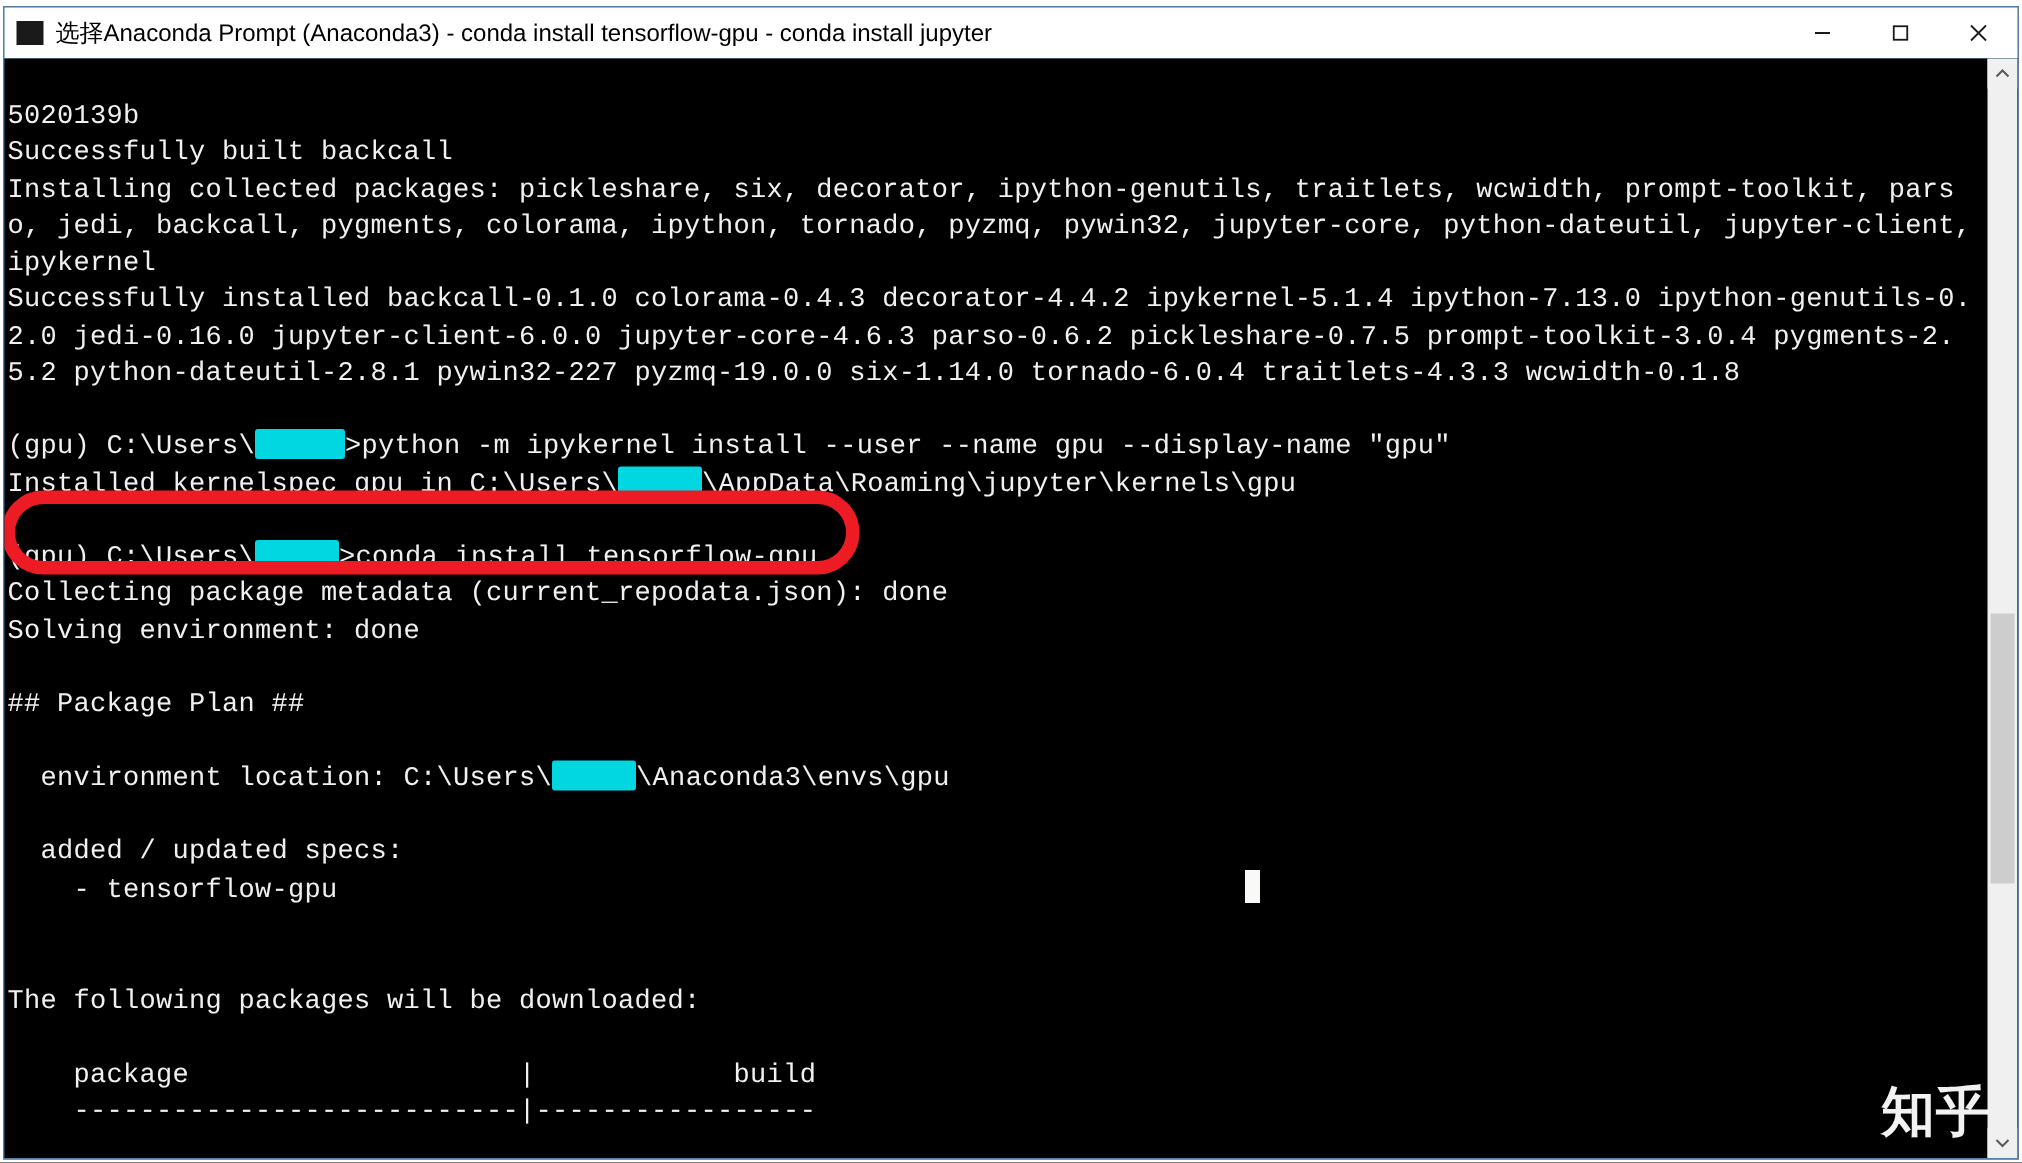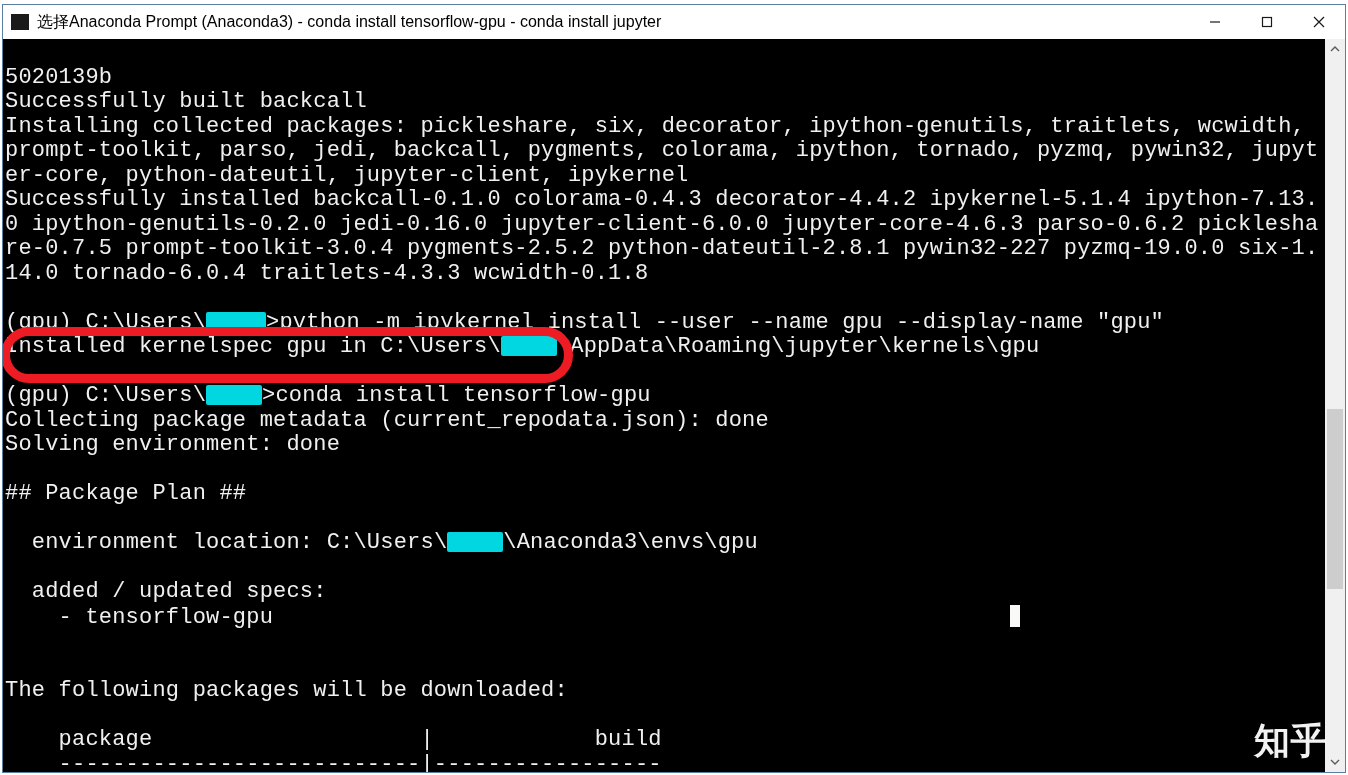--- a/index.html
+++ b/index.html
@@ -72,21 +72,21 @@
       overflow: hidden;
     }
     .terminal {
       position: absolute;
       left: 0;
       top: 0;
       right: 20px;
       bottom: 0;
       color: #f0f0f0;
       font-family: Consolas, "Courier New", monospace;
-      font-size: 22px;
+      font-size: 18px;
       line-height: 24.5px;
       white-space: pre-wrap;
       word-break: break-all;
       letter-spacing: 0.2px;
       padding: 2px 0 0 2px;
     }
     .terminal .line { white-space: pre-wrap; }
     .redacted {
       display: inline-block;
       background: #00d7e0;

